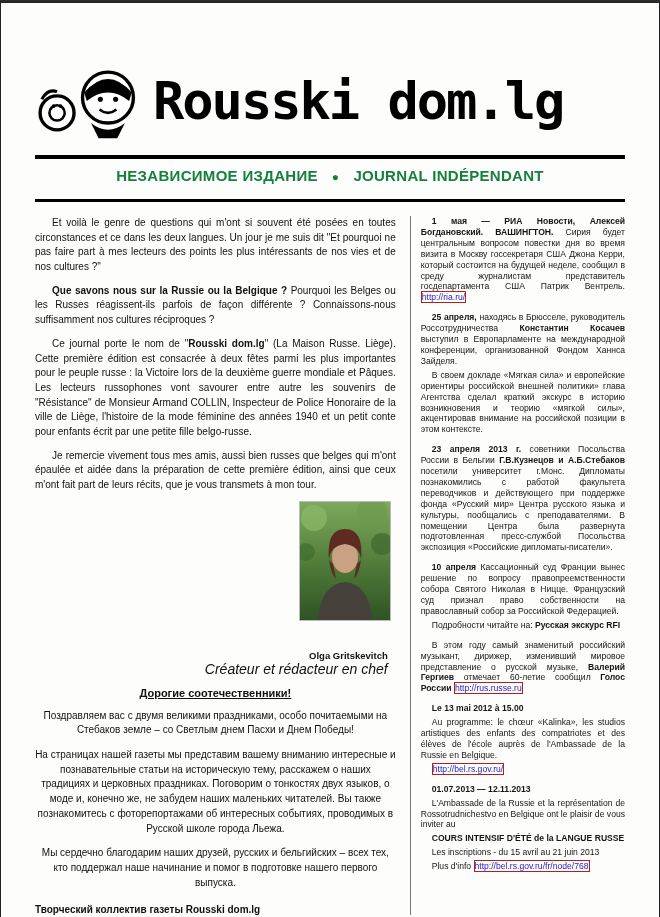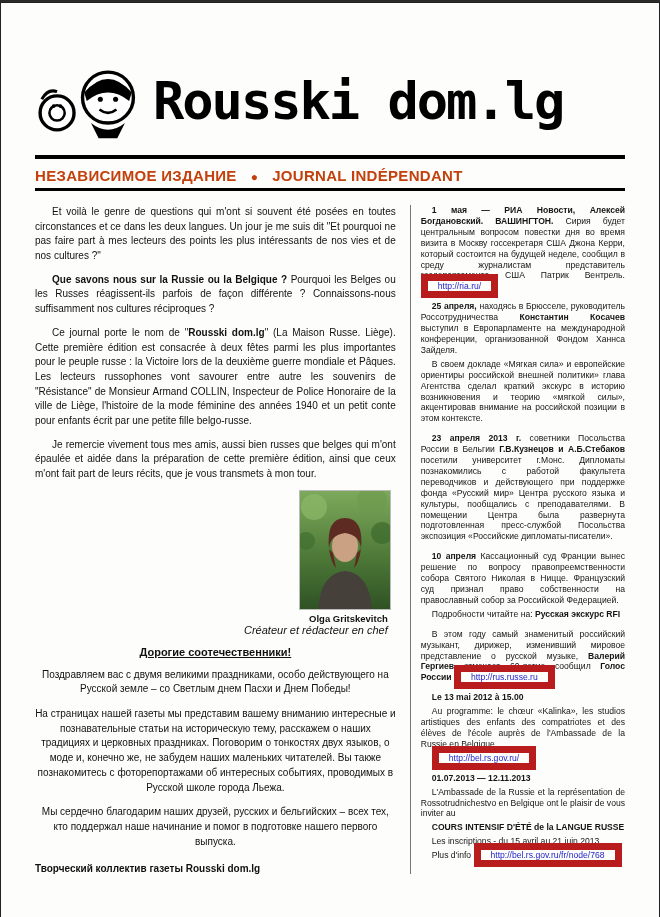--- a/index.html
+++ b/index.html
@@ -12,42 +12,42 @@
   
   .masthead { margin-top:52px; display:flex; align-items:center; gap:6px; height:92px; }
   .logo { width:112px; height:86px; flex:0 0 auto; }
   .title {
     margin:0; font-family:"DejaVu Sans Mono", monospace; font-weight:bold;
     font-size:52px; letter-spacing:-2px; white-space:nowrap; color:#000;
   }
   .rule { background:#000; }
   .rule-thick { height:4px; margin-top:8px; }
   .rule-thin  { height:3px; }
-  .tagline { font-weight:bold; font-size:15px; padding:8px 0 4px; letter-spacing:0.3px; color:#c2410c; }
+  .tagline { text-align:center; font-weight:bold; font-size:15px; padding:8px 0 15px; letter-spacing:0.3px; color:#15803d; }
   .tagline .bullet { margin:0 14px; font-size:12px; }
   
   .columns { display:flex; margin-top:14px; align-items:stretch; }
   .left-col  { width:376px; padding-right:14px; box-sizing:border-box; }
   .right-col { width:216px; border-left:1px solid #777; padding-left:10px; box-sizing:border-box; }
   
   .fr { font-size:10px; line-height:1.47; text-align:justify; text-indent:17px; margin:0 0 9px; }
   .b  { font-weight:bold; }
-  .photo-wrap { margin:3px 6px 8px 0; display:flex; flex-direction:column; align-items:flex-end; }
+  .photo-wrap { margin:3px 6px 8px 0; display:flex; flex-direction:column; align-items:flex-end;gap:26px; }
   .photo { width:90px; height:118px; display:block; box-shadow:0 0 0 1px #bbb; }
   .figcap { text-align:right; padding-right:2px; }
   .cap-name { font-size:9.5px; font-weight:bold; margin-top:4px; }
-  .cap-role { font-size:11px; font-style:italic; }
+  .cap-role { font-size:14px; font-style:italic; }
   .greet-title { text-align:center; font-weight:bold; font-size:11px; margin:10px 0 10px;text-decoration:underline; }
   .ru { text-align:center; font-size:10px; line-height:1.47; margin:0 0 10px; }
   .signature { text-align:left; font-weight:bold; font-size:10px; margin:14px 0 0; }
   
   .news-item { margin-bottom:9px; }
   .news-item p { font-size:8.6px; line-height:1.27; text-align:justify; text-indent:11px; margin:0 0 3px; color:#151515; }
   .link {
-    color:#1d1dc9; border:7px solid #b91c1c; padding:0 10px;
+    color:#1d1dc9; border:1px solid #b91c1c; padding:0 0;
     cursor:pointer; text-decoration:none; white-space:nowrap;
   }
 </style>
 </head>
 <body>
 
 <div class="page">
 
   <header class="masthead">
     <svg class="logo" viewBox="0 0 132 92" aria-hidden="true">
@@ -105,21 +105,21 @@
           <path d="M29 58 Q31 72 36 77 L33 62 Z" fill="#5e2b22"></path>
           <path d="M61 58 Q59 72 54 77 L57 62 Z" fill="#5e2b22"></path>
         </svg>
         <figcaption class="figcap">
           <div class="cap-name">Olga Gritskevitch</div>
           <div class="cap-role">Créateur et rédacteur en chef</div>
         </figcaption>
       </figure>
 
       <h2 class="greet-title">Дорогие соотечественники!</h2>
-      <p class="ru">Поздравляем вас с двумя великими праздниками, особо действующего на Русской земле – со Светлым днем Пасхи и Днем Победы!</p>
+      <p class="ru">Поздравляем вас с двумя великими праздниками, особо почитаемыми на Стебаков земле – со Светлым днем Пасхи и Днем Победы!</p>
       <p class="ru">На страницах нашей газеты мы представим вашему вниманию интересные и познавательные статьи на историческую тему, расскажем о наших традициях и церковных праздниках. Поговорим о тонкостях двух языков, о моде и, конечно же, не забудем наших маленьких читателей. Вы также познакомитесь с фоторепортажами об интересных событиях, проводимых в Русской школе города Льежа.</p>
       <p class="ru">Мы сердечно благодарим наших друзей, русских и бельгийских – всех тех, кто поддержал наше начинание и помог в подготовке нашего первого выпуска.</p>
       <p class="signature">Творческий коллектив газеты Rousski dom.lg</p>
 
     </section>
 
     <aside class="right-col">
 
       <div class="news-item">
         <p><span class="b">1 мая — РИА Новости, Алексей Богдановский. ВАШИНГТОН.</span>

